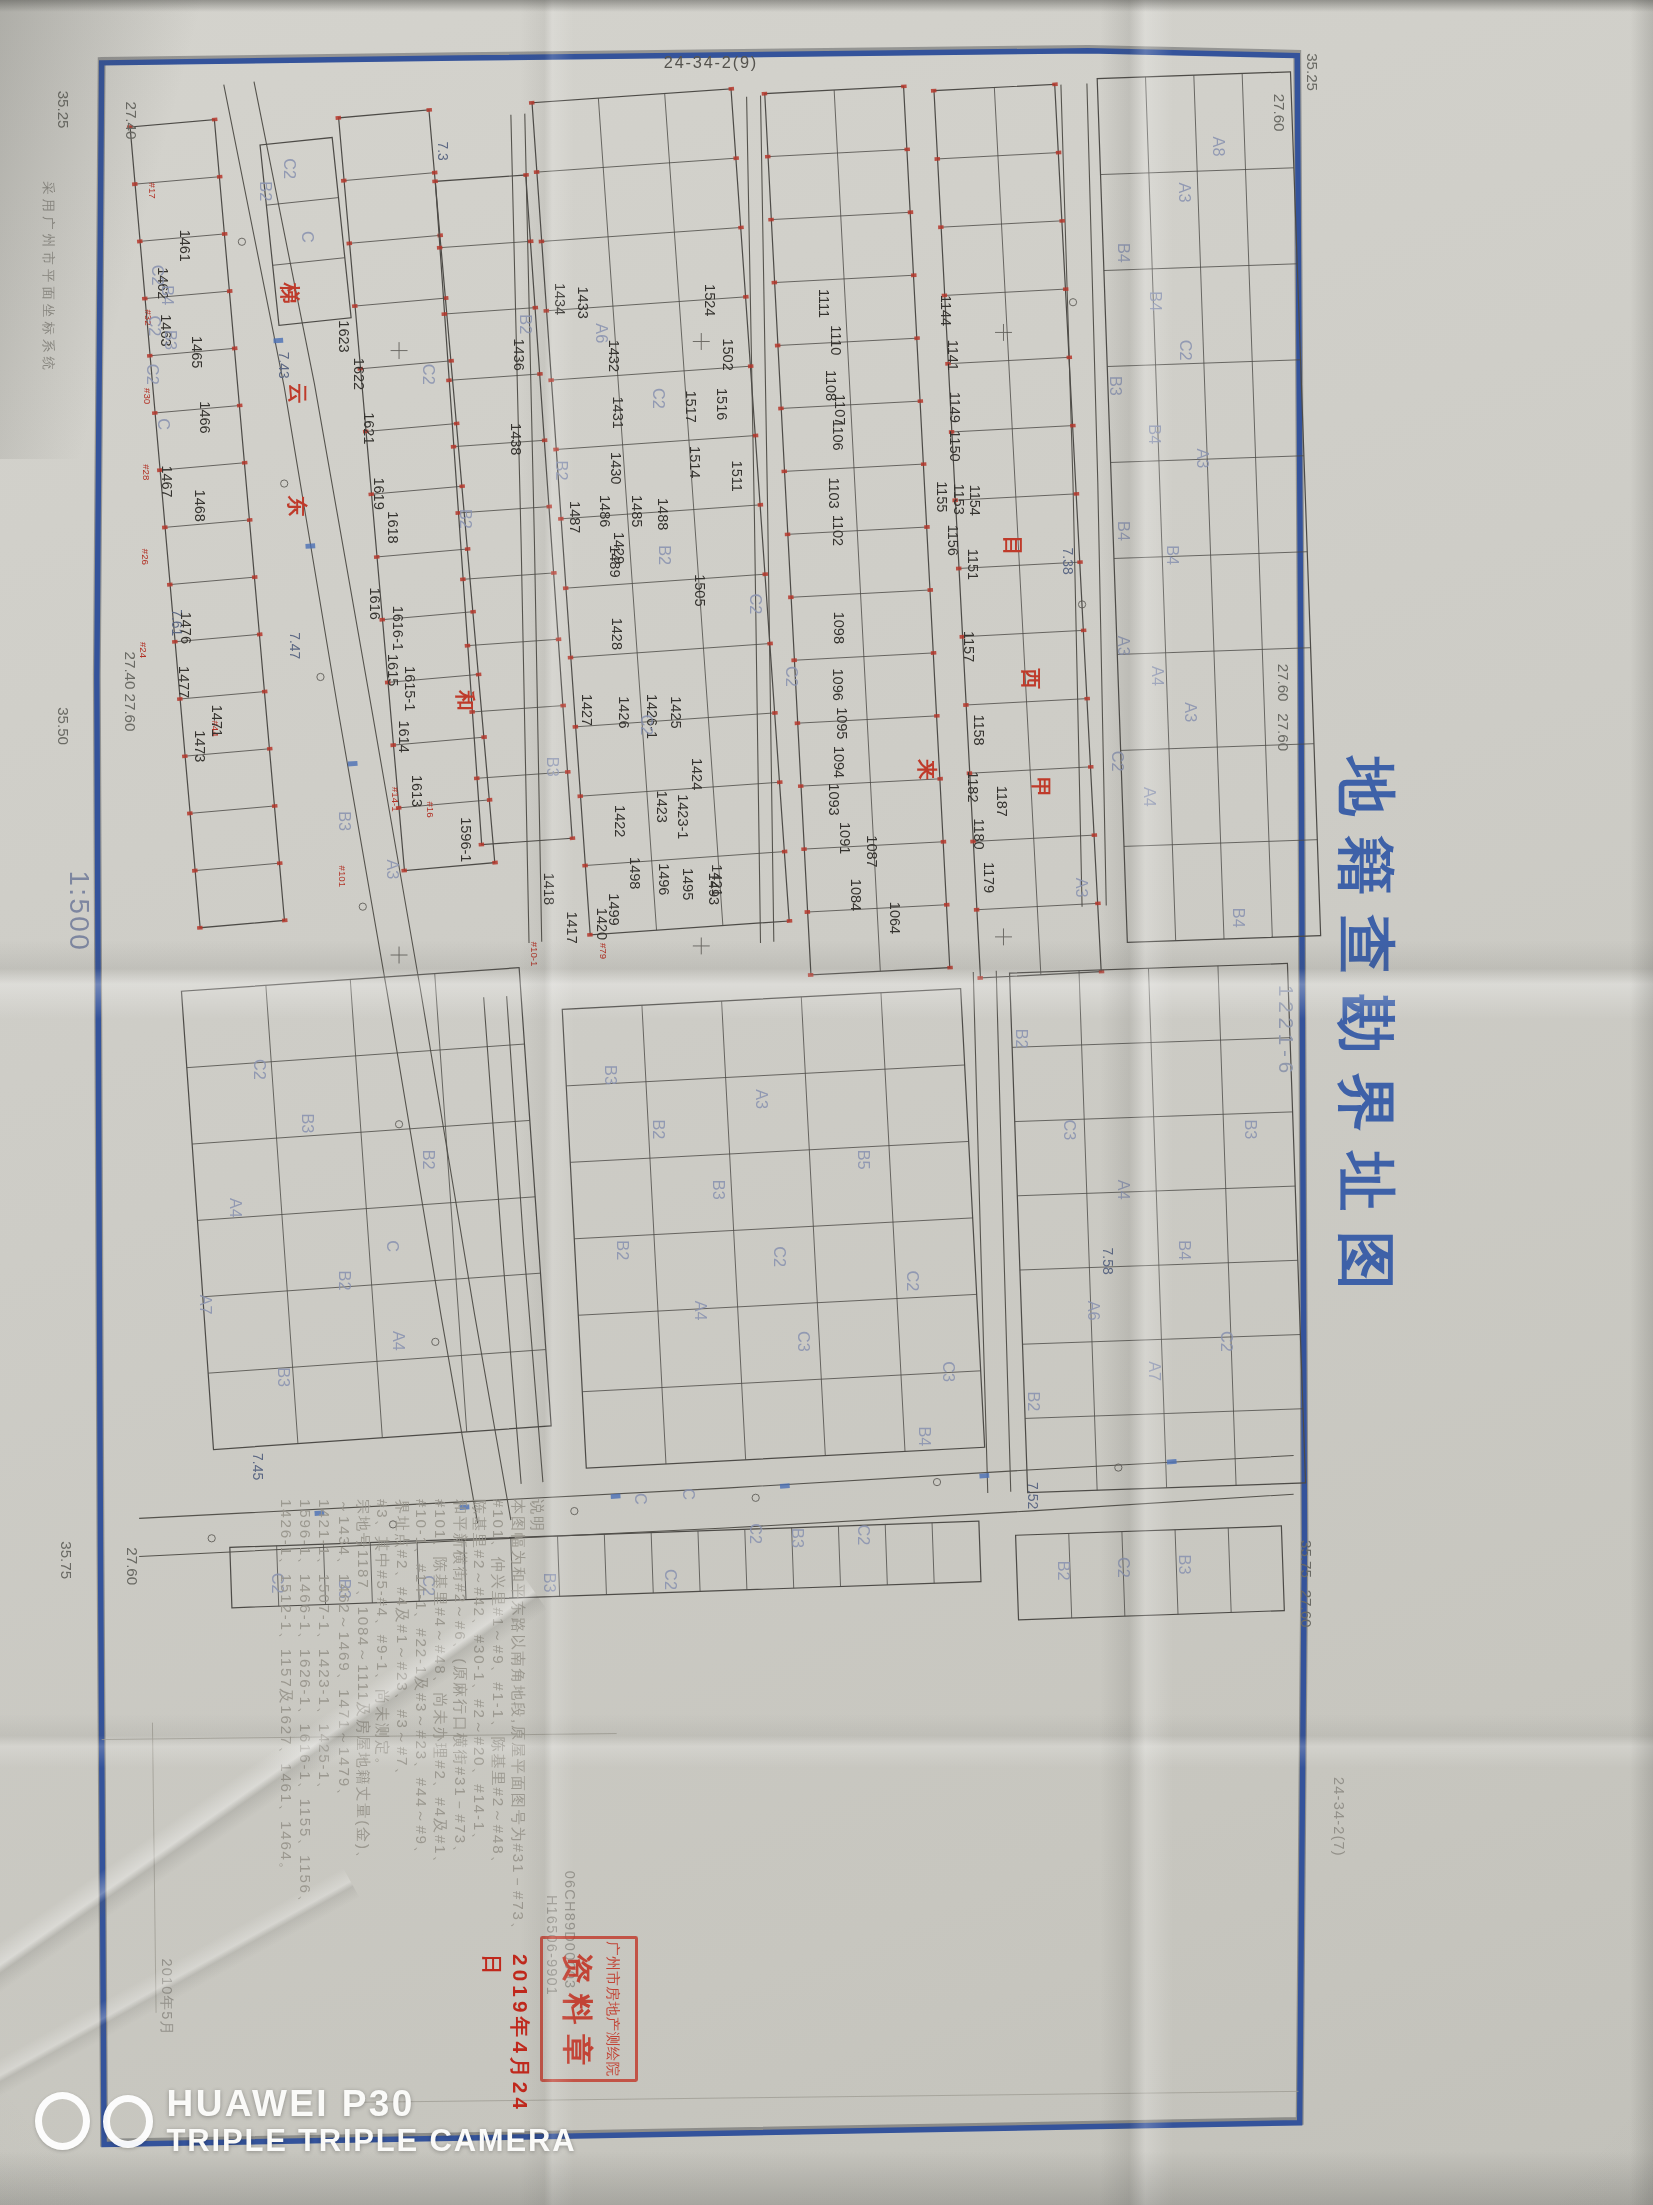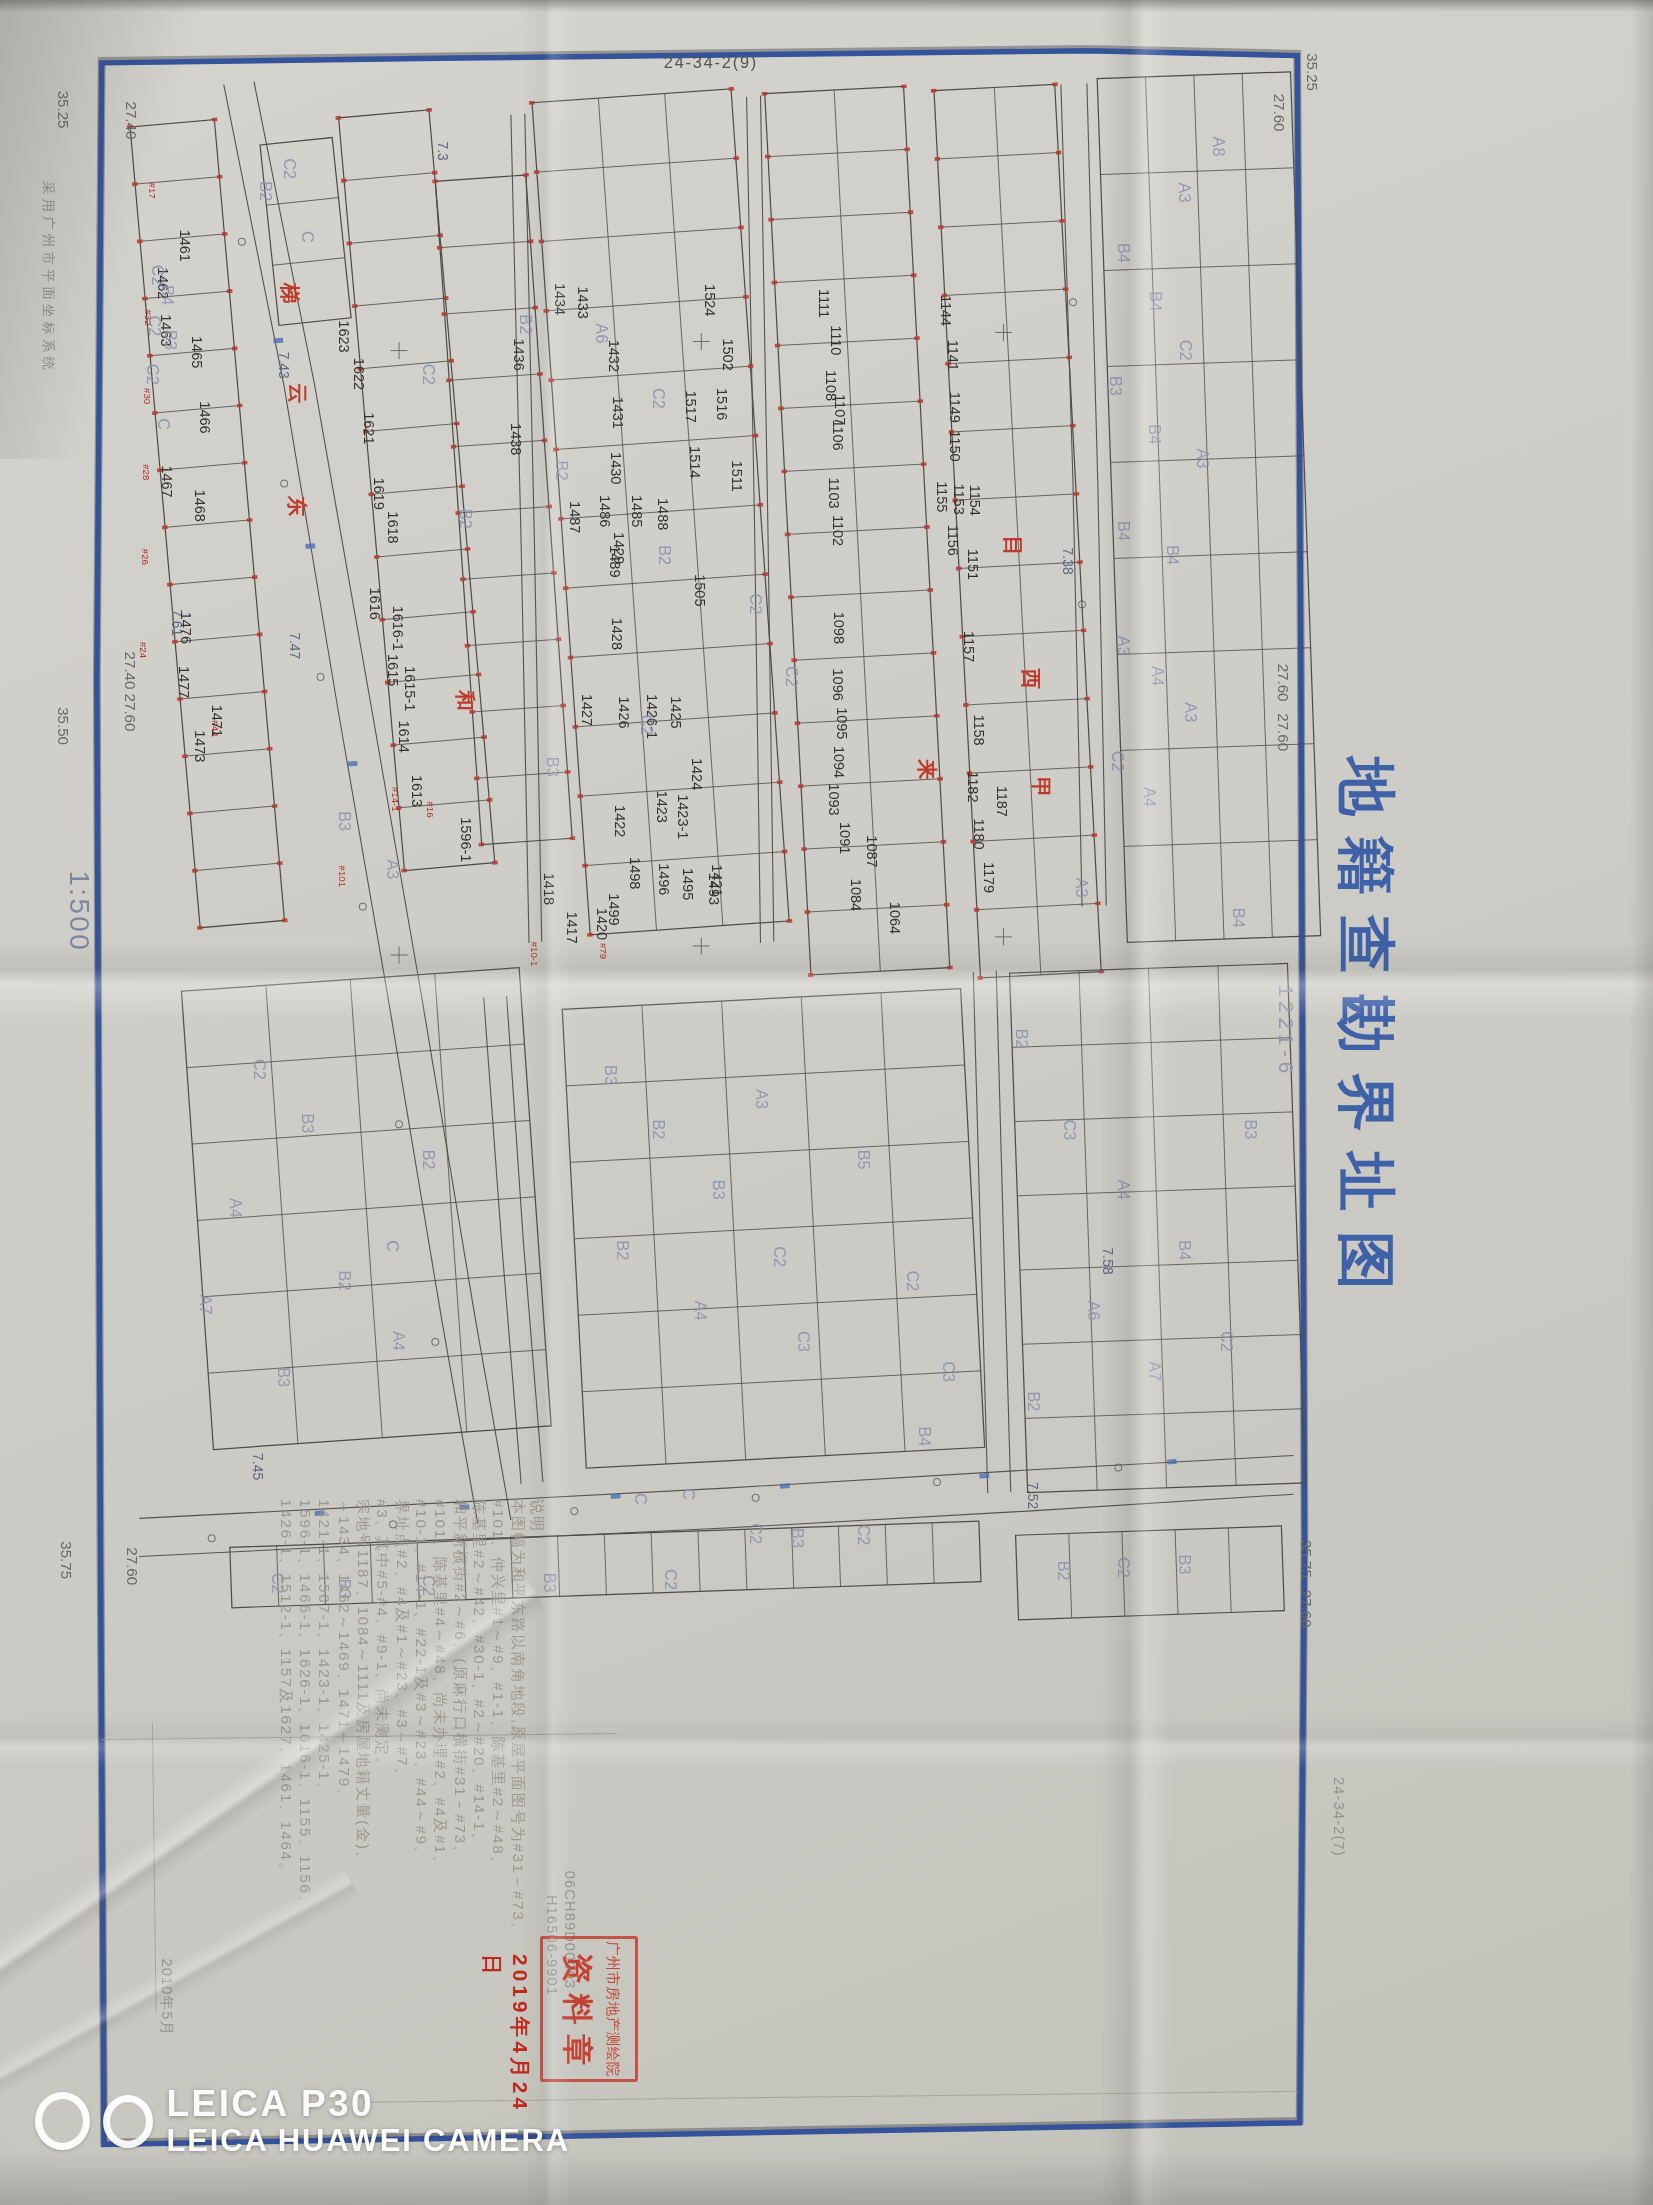--- a/index.html
+++ b/index.html
@@ -730,18 +730,18 @@
   <div class="ov" id="crease-d2"></div>
   <div class="ov" id="shade-right"></div>
   <div class="ov" id="shade-bottom"></div>
   <div class="ov" id="shade-top"></div>
   <div class="ov" id="vignette"></div>
 
   <div id="watermark">
     <div class="ring big"></div>
     <div class="ring small"></div>
     <div class="wm-text">
-      <div class="wm-brand">LEICA P30</div>
-      <div class="wm-camera">LEICA HUAWEI CAMERA</div>
+      <div class="wm-brand">HUAWEI P30</div>
+      <div class="wm-camera">TRIPLE TRIPLE CAMERA</div>
     </div>
   </div>
 </div>
 
 
 </body></html>

